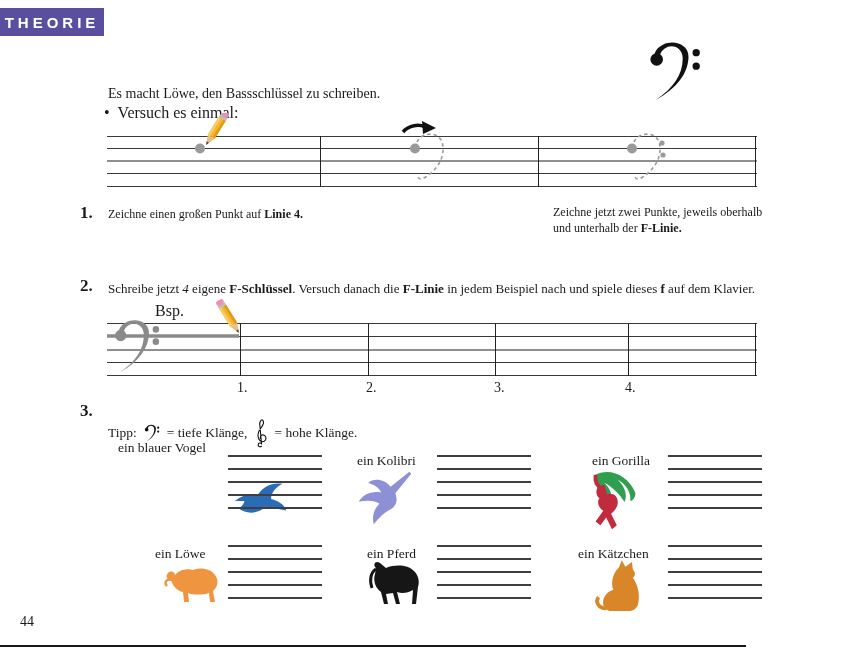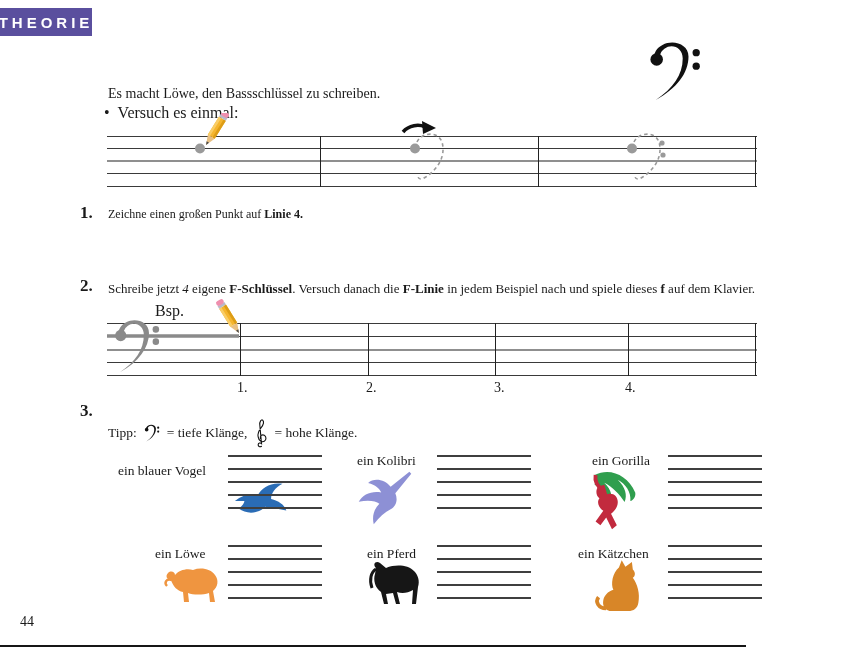--- a/index.html
+++ b/index.html
@@ -1,20 +1,20 @@
 <!DOCTYPE html>
 <html><head>
 <meta charset="utf-8">
 <style>
   html,body{margin:0;padding:0;background:#fff;}
   .page{position:relative;width:864px;height:648px;background:#ffffff;overflow:hidden;
         font-family:"Liberation Serif", serif;color:#1a1a1a;}
 
   
-  .banner{position:absolute;left:0;top:8px;width:92px;height:28px;background:#5a4f9e;
+  .banner{position:absolute;left:0;top:8px;width:104px;height:28px;background:#5a4f9e;
           display:flex;align-items:center;justify-content:center;}
   .banner span{font-family:"Liberation Sans", sans-serif;font-weight:700;font-size:15px;
                letter-spacing:4px;color:#ffffff;}
 
   .title{position:absolute;left:108px;top:46px;font-size:24px;font-weight:700;letter-spacing:.2px;}
   .title-clef{position:absolute;left:648px;top:40px;color:#111;}
 
   .intro{position:absolute;left:108px;top:86px;font-size:14px;}
   .bullet-line{position:absolute;left:104px;top:104px;font-size:16px;}
   .bullet-line .dot{margin-right:8px;}
@@ -113,20 +113,23 @@
 
     <circle cx="525" cy="35.5" r="5" fill="#9a9a9a"></circle>
     <path d="M527 29 C532 19 548 18 552 29 C556 43 548 57 534 65 C531 67 528 66 528 63" fill="none" stroke="#9a9a9a" stroke-width="1.6" stroke-dasharray="3.5 3"></path>
     <circle cx="555" cy="30" r="2.6" fill="#9a9a9a"></circle>
     <circle cx="556" cy="42" r="2.6" fill="#9a9a9a"></circle>
   </svg>
 
   <div class="stepnum" style="left:80px;top:203px">1.</div>
   <div class="instr" style="left:108px;top:207px;width:195px">
     <span>Zeichne einen großen Punkt auf </span><span class="b">Linie 4.</span>
+  </div>
+  <div class="instr" style="left:553px;top:205px;width:215px">
+    <span>Zeichne jetzt zwei Punkte, jeweils oberhalb und unterhalb der </span><span class="b">F-Linie.</span>
   </div>
 
   <div class="stepnum" style="left:80px;top:276px">2.</div>
   <div class="instr oneline" style="left:108px;top:280px;font-size:13px">
     <span>Schreibe jetzt </span><span class="i">4</span><span> eigene </span><span class="b">F-Schlüssel</span><span>. Versuch danach die </span><span class="b">F-Linie</span><span> in jedem Beispiel nach und spiele dieses </span><span class="b">f</span><span> auf dem Klavier.</span>
   </div>
 
   <div class="bsp-label">Bsp.</div>
 
   <div class="staff" id="staff2">
@@ -161,21 +164,21 @@
     <svg width="16" height="18" viewBox="0 0 56 64" style="color:#111">
         <use href="#bassclef"></use>
       </svg>
     <span>= tiefe Klänge,</span>
     <svg width="13" height="30" viewBox="0 0 20 54" style="color:#111">
         <use href="#trebleclef"></use>
       </svg>
     <span>= hohe Klänge.</span>
   </div>
 
-  <div class="animal-label" style="left:118px;top:463px">ein blauer Vogel</div>
+  <div class="animal-label" style="left:118px;top:440px">ein blauer Vogel</div>
   <div class="animal-label" style="left:357px;top:453px">ein Kolibri</div>
   <div class="animal-label" style="left:592px;top:453px">ein Gorilla</div>
 
   <svg class="icon" style="left:225px;top:480px" width="75" height="40" viewBox="0 0 70 42">
     <path d="M6 22 C14 16 22 14 30 16 C34 8 44 2 56 4 C48 8 44 14 44 20 C52 22 58 26 60 32 C52 30 44 30 38 28 C30 36 18 36 10 30 C14 27 16 24 16 22 Z" fill="#2a6cb5"></path>
   </svg>
   <svg class="icon" style="left:355px;top:466px" width="60" height="64" viewBox="0 0 64 64">
     <path d="M58 4 L38 20 C32 12 20 10 14 16 C22 18 26 22 28 26 C18 24 8 28 4 36 C14 34 22 35 26 38 C20 44 18 52 20 60 C26 52 32 47 38 44 C44 41 46 34 43 27 L60 6 Z" fill="#8d90d5"></path>
   </svg>
   <svg class="icon" style="left:583px;top:464px" width="58" height="80" viewBox="0 0 60 80">

